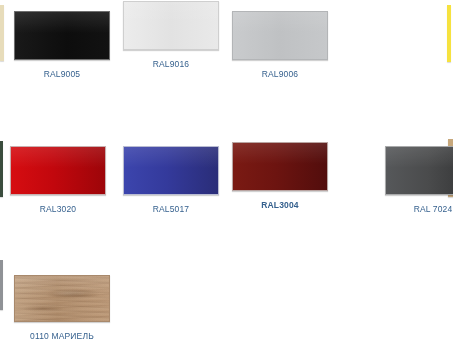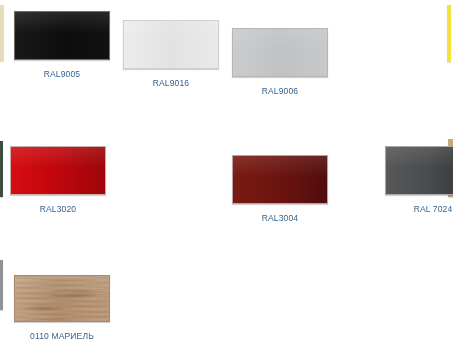--- a/index.html
+++ b/index.html
@@ -99,44 +99,50 @@
 
   <div class="edge-strip" style="left:0px; top:260px; width:3px; height:50px; background:#8f9296;"></div>
 
   <div class="card" style="left:14px; top:11px;">
     <div class="swatch" style="background:linear-gradient(to right,#191919 0%,#0d0d0d 55%,#121212 100%); border-color:#6e6e6e;">
       <span class="gloss"></span>
     </div>
     <div class="caption">RAL9005</div>
   </div>
 
-  <div class="card" style="left:123px; top:20px;">
+  <div class="card" style="left:123px; top:1px;">
     <div class="swatch" style="background:linear-gradient(to right,#ececec 0%,#e2e2e2 50%,#e9e9e9 100%); border-color:#cfcfcf;">
       <span class="gloss"></span>
     </div>
     <div class="caption">RAL9016</div>
   </div>
 
-  <div class="card" style="left:232px; top:11px;margin-top:17px;">
+  <div class="card" style="left:232px; top:11px;">
     <div class="swatch" style="background:linear-gradient(to right,#c9cbcd 0%,#bfc1c3 50%,#c6c8ca 100%); border-color:#b3b5b7;">
       <span class="gloss"></span>
     </div>
     <div class="caption">RAL9006</div>
   </div>
 
 
   <div class="card" style="left:10px; top:146px;">
     <div class="swatch" style="background:linear-gradient(to right,#d60d11 0%,#c2070d 45%,#9d0509 100%); border-color:#c8b0b0;">
       <span class="gloss"></span>
     </div>
     <div class="caption">RAL3020</div>
   </div>
 
+  <div class="card" style="left:123px; top:146px;">
+    <div class="swatch" style="background:linear-gradient(to right,#3c45ad 0%,#343a9c 45%,#2a2d78 100%); border-color:#b9bcd2;">
+      <span class="gloss"></span>
+    </div>
+    <div class="caption">RAL5017</div>
+  </div>
 
-  <div class="card" style="left:232px; top:155px;">
+  <div class="card" style="left:232px; top:142px;font-weight:bold;">
     <div class="swatch" style="background:linear-gradient(to right,#7a1a13 0%,#6d1410 45%,#520d0c 100%); border-color:#b9a5a2;">
       <span class="gloss"></span>
     </div>
     <div class="caption">RAL3004</div>
   </div>
 
   <div class="card" style="left:341px; top:146px;margin-left:44px;">
     <div class="swatch" style="background:linear-gradient(to right,#56585a 0%,#4a4b4c 45%,#303132 100%); border-color:#a9aaab;">
       <span class="gloss"></span>
     </div>

